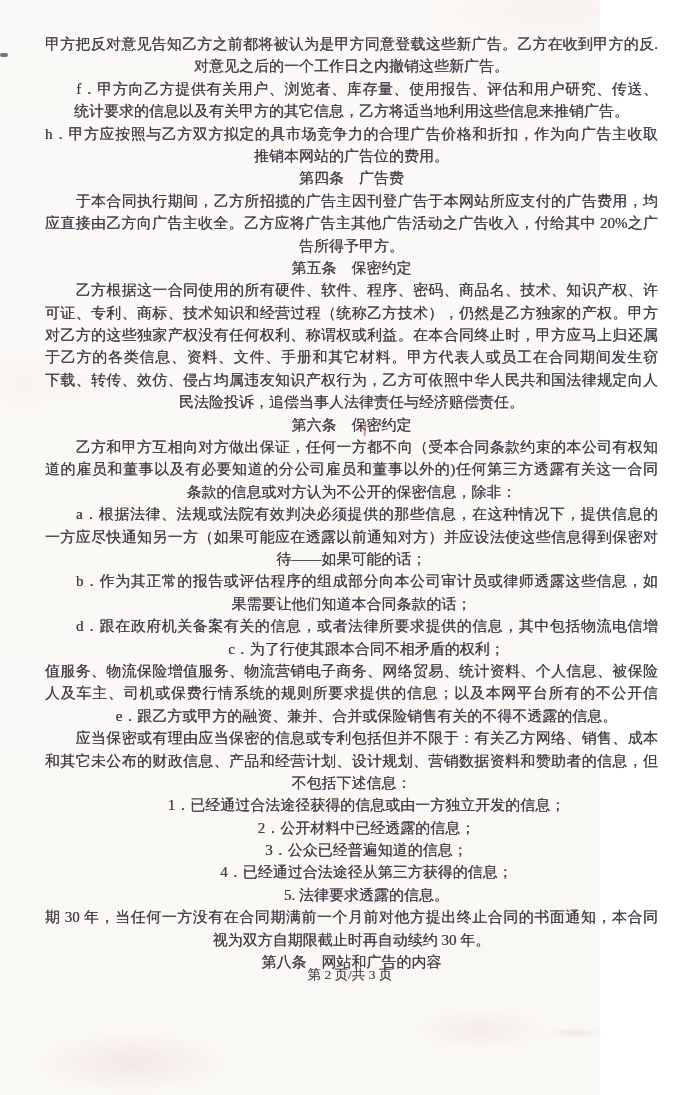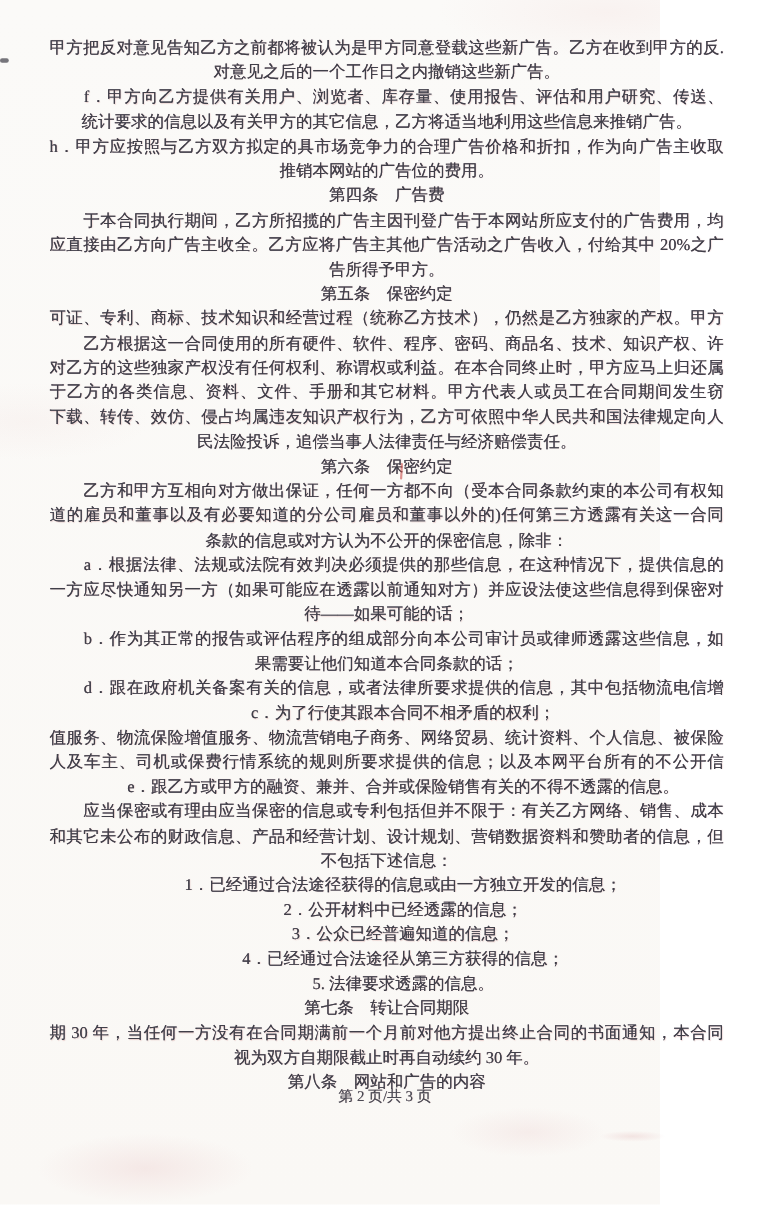--- a/index.html
+++ b/index.html
@@ -34,21 +34,21 @@
     text-align: center;
   }
   .line.just {
     white-space: normal;
     text-align: justify;
     text-align-last: justify;
     overflow: hidden;
   }
   .footer {
     position: absolute;
-    left: 0; top: 988px;
+    left: 0; top: 966px;
     width: 700px;
     text-align: center;
     font-size: 13.5px;
     color: #4b4a54;
     text-shadow: 0 0 0.6px rgba(70,66,80,0.6), 0.5px 0.2px 0.8px rgba(186,100,100,0.22);
   }
   .artifact { position: absolute; }
   .red-streak {
     left: 364px; top: 421px;
     width: 2px; height: 15px;
@@ -77,22 +77,22 @@
       <div class="line">对意见之后的一个工作日之内撤销这些新广告。</div>
       <div class="line just">　　f．甲方向乙方提供有关用户、浏览者、库存量、使用报告、评估和用户研究、传送、</div>
       <div class="line">统计要求的信息以及有关甲方的其它信息，乙方将适当地利用这些信息来推销广告。</div>
       <div class="line just">h．甲方应按照与乙方双方拟定的具市场竞争力的合理广告价格和折扣，作为向广告主收取</div>
       <div class="line">推销本网站的广告位的费用。</div>
       <div class="line">第四条　广告费</div>
       <div class="line just">　　于本合同执行期间，乙方所招揽的广告主因刊登广告于本网站所应支付的广告费用，均</div>
       <div class="line just">应直接由乙方向广告主收全。乙方应将广告主其他广告活动之广告收入，付给其中 20%之广</div>
       <div class="line">告所得予甲方。</div>
       <div class="line">第五条　保密约定</div>
+      <div class="line just">　　乙方根据这一合同使用的所有硬件、软件、程序、密码、商品名、技术、知识产权、许</div>
       <div class="line just">可证、专利、商标、技术知识和经营过程（统称乙方技术），仍然是乙方独家的产权。甲方</div>
-      <div class="line just">　　乙方根据这一合同使用的所有硬件、软件、程序、密码、商品名、技术、知识产权、许</div>
       <div class="line just">对乙方的这些独家产权没有任何权利、称谓权或利益。在本合同终止时，甲方应马上归还属</div>
       <div class="line just">于乙方的各类信息、资料、文件、手册和其它材料。甲方代表人或员工在合同期间发生窃取、</div>
       <div class="line just">下载、转传、效仿、侵占均属违友知识产权行为，乙方可依照中华人民共和国法律规定向人</div>
       <div class="line">民法险投诉，追偿当事人法律责任与经济赔偿责任。</div>
       <div class="line">第六条　保密约定</div>
       <div class="line just">　　乙方和甲方互相向对方做出保证，任何一方都不向（受本合同条款约束的本公司有权知</div>
       <div class="line just">道的雇员和董事以及有必要知道的分公司雇员和董事以外的)任何第三方透露有关这一合同</div>
       <div class="line">条款的信息或对方认为不公开的保密信息，除非：</div>
       <div class="line just">　　a．根据法律、法规或法院有效判决必须提供的那些信息，在这种情况下，提供信息的</div>
       <div class="line just">一方应尽快通知另一方（如果可能应在透露以前通知对方）并应设法使这些信息得到保密对</div>
@@ -105,21 +105,20 @@
       <div class="line just">人及车主、司机或保费行情系统的规则所要求提供的信息；以及本网平台所有的不公开信息。</div>
       <div class="line">　　e．跟乙方或甲方的融资、兼并、合并或保险销售有关的不得不透露的信息。</div>
       <div class="line just">　　应当保密或有理由应当保密的信息或专利包括但并不限于：有关乙方网络、销售、成本</div>
       <div class="line just">和其它未公布的财政信息、产品和经营计划、设计规划、营销数据资料和赞助者的信息，但</div>
       <div class="line">不包括下述信息：</div>
       <div class="line">　　1．已经通过合法途径获得的信息或由一方独立开发的信息；</div>
       <div class="line">　　2．公开材料中已经透露的信息；</div>
       <div class="line">　　3．公众已经普遍知道的信息；</div>
       <div class="line">　　4．已经通过合法途径从第三方获得的信息；</div>
       <div class="line">　　5. 法律要求透露的信息。</div>
-      <div class="line">第七条　转让合同期限</div>
       <div class="line just">期 30 年，当任何一方没有在合同期满前一个月前对他方提出终止合同的书面通知，本合同</div>
       <div class="line">视为双方自期限截止时再自动续约 30 年。</div>
       <div class="line">第八条　网站和广告的内容</div>
     </div>
   <div class="footer">第 2 页/共 3 页</div>
   <div class="artifact red-streak"></div>
   <div class="artifact edge-speck"></div>
   <div class="artifact pink-smudge"></div>
 </div>
 

